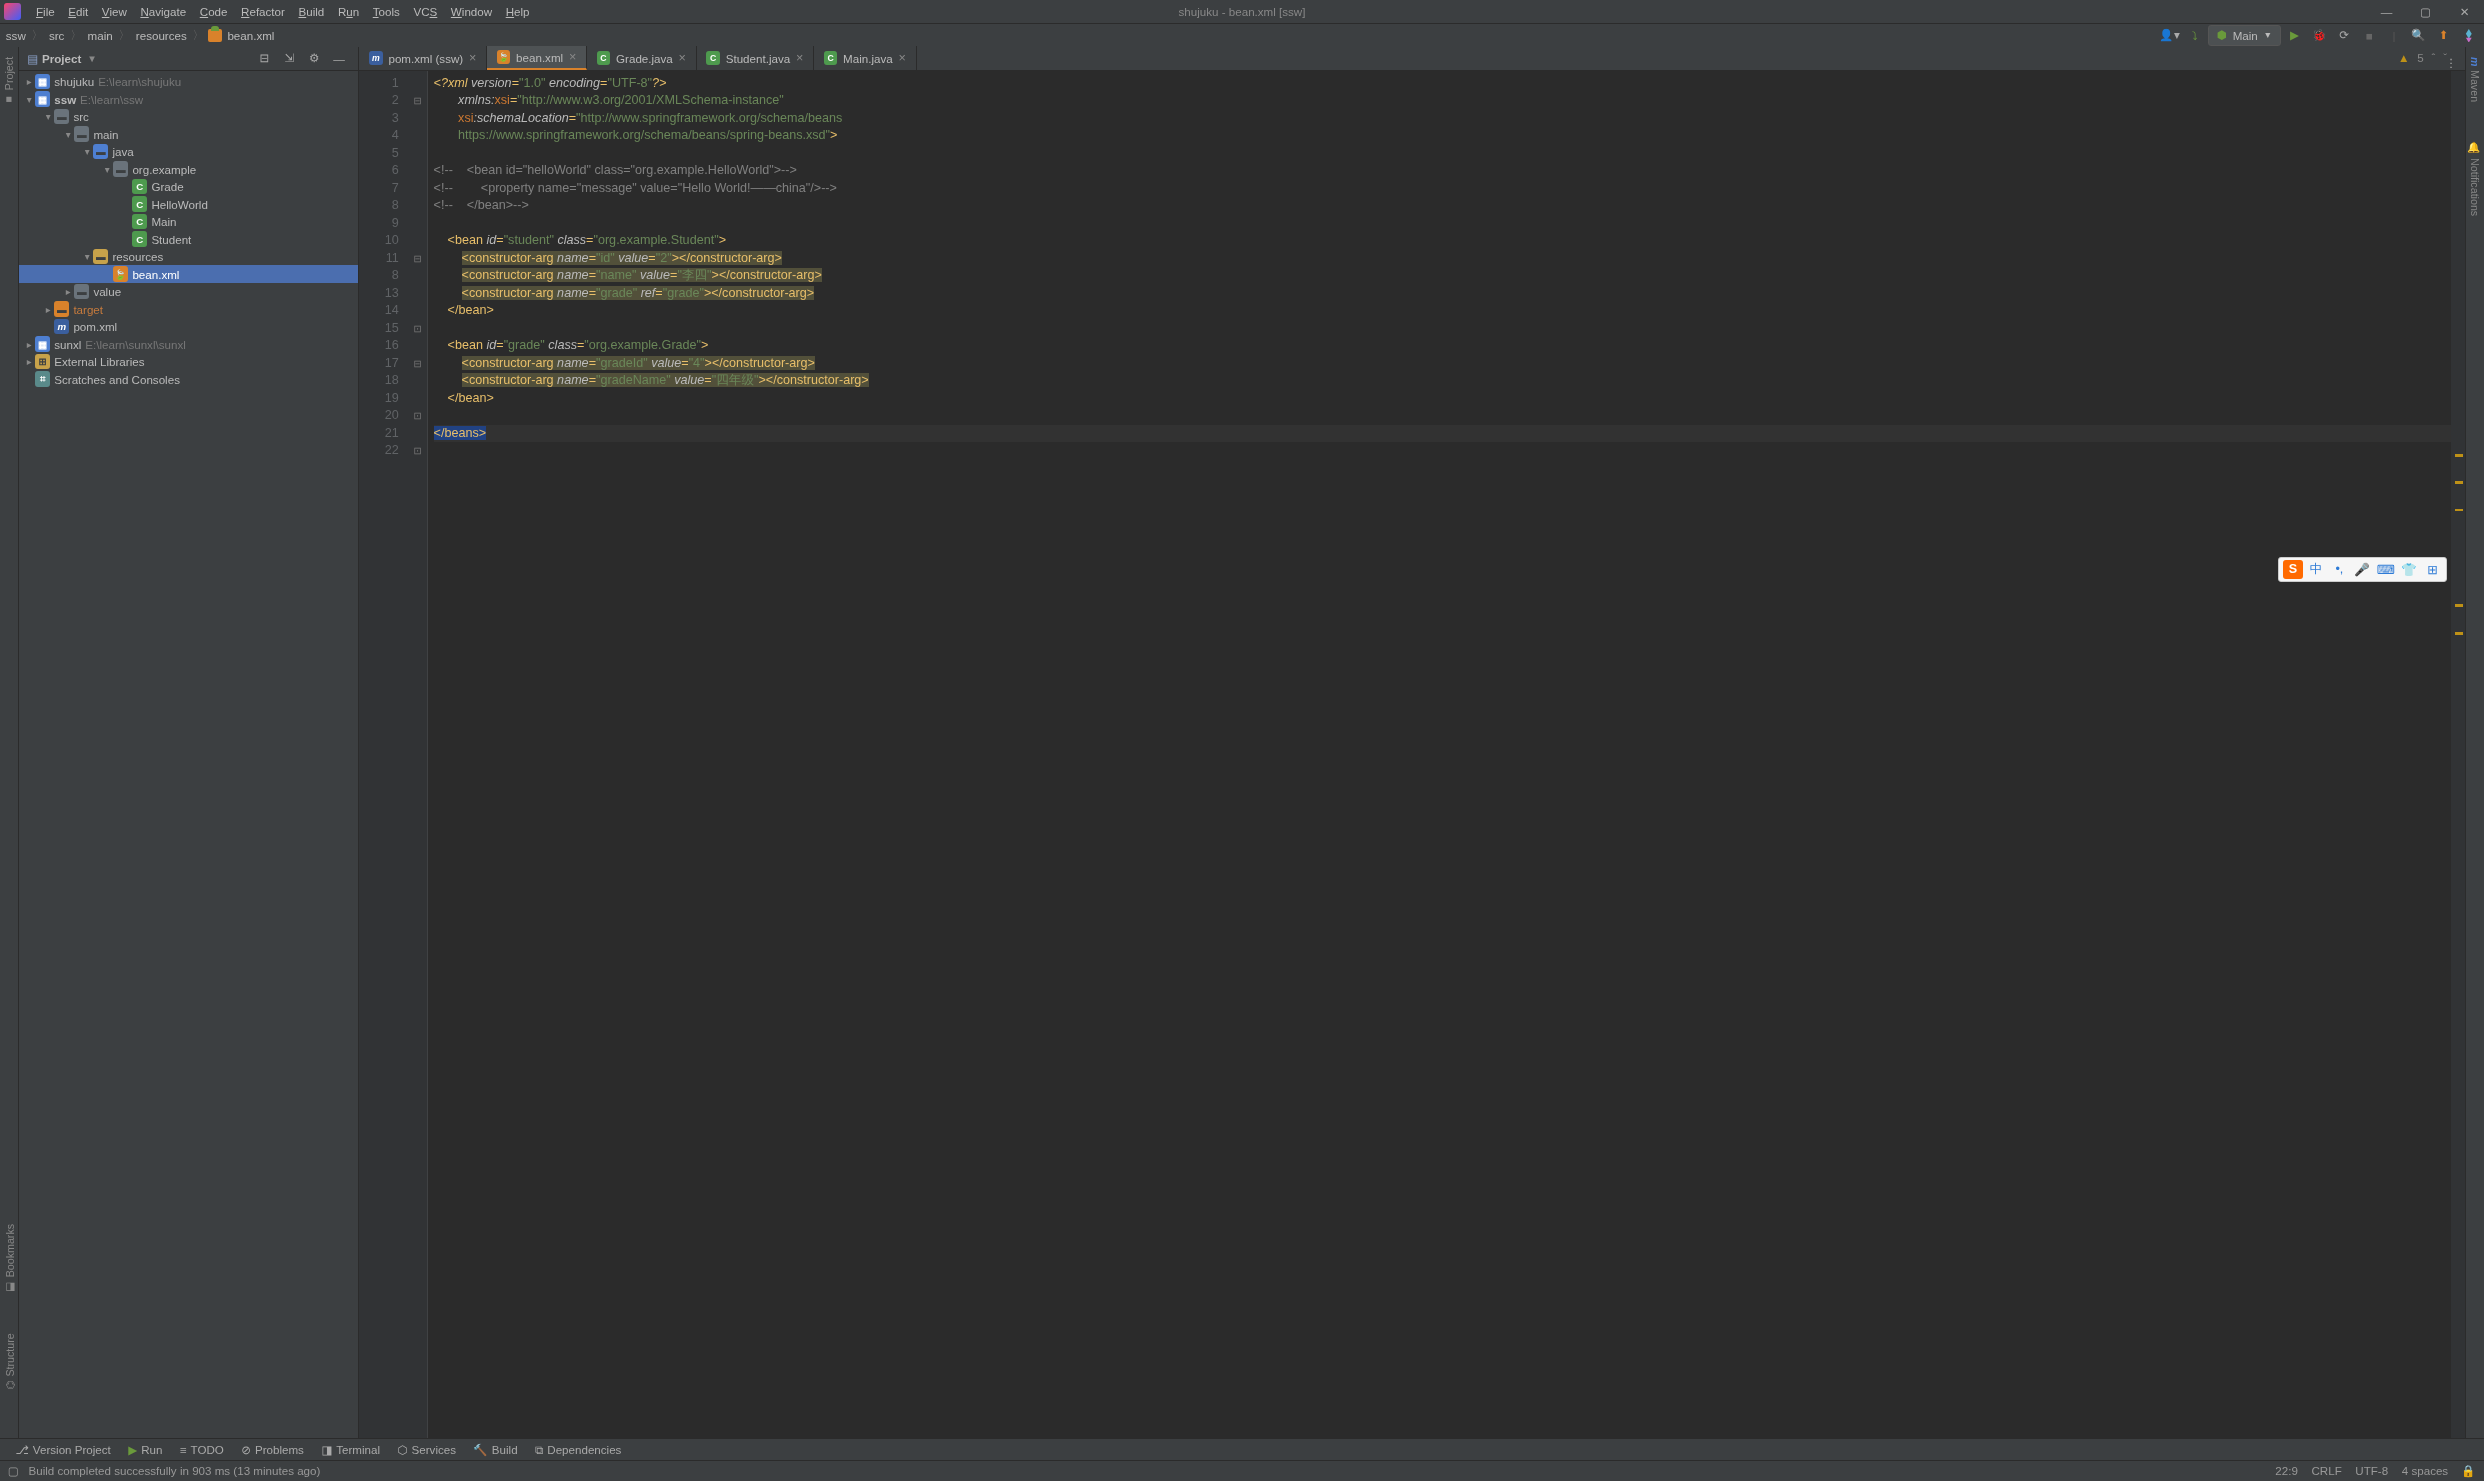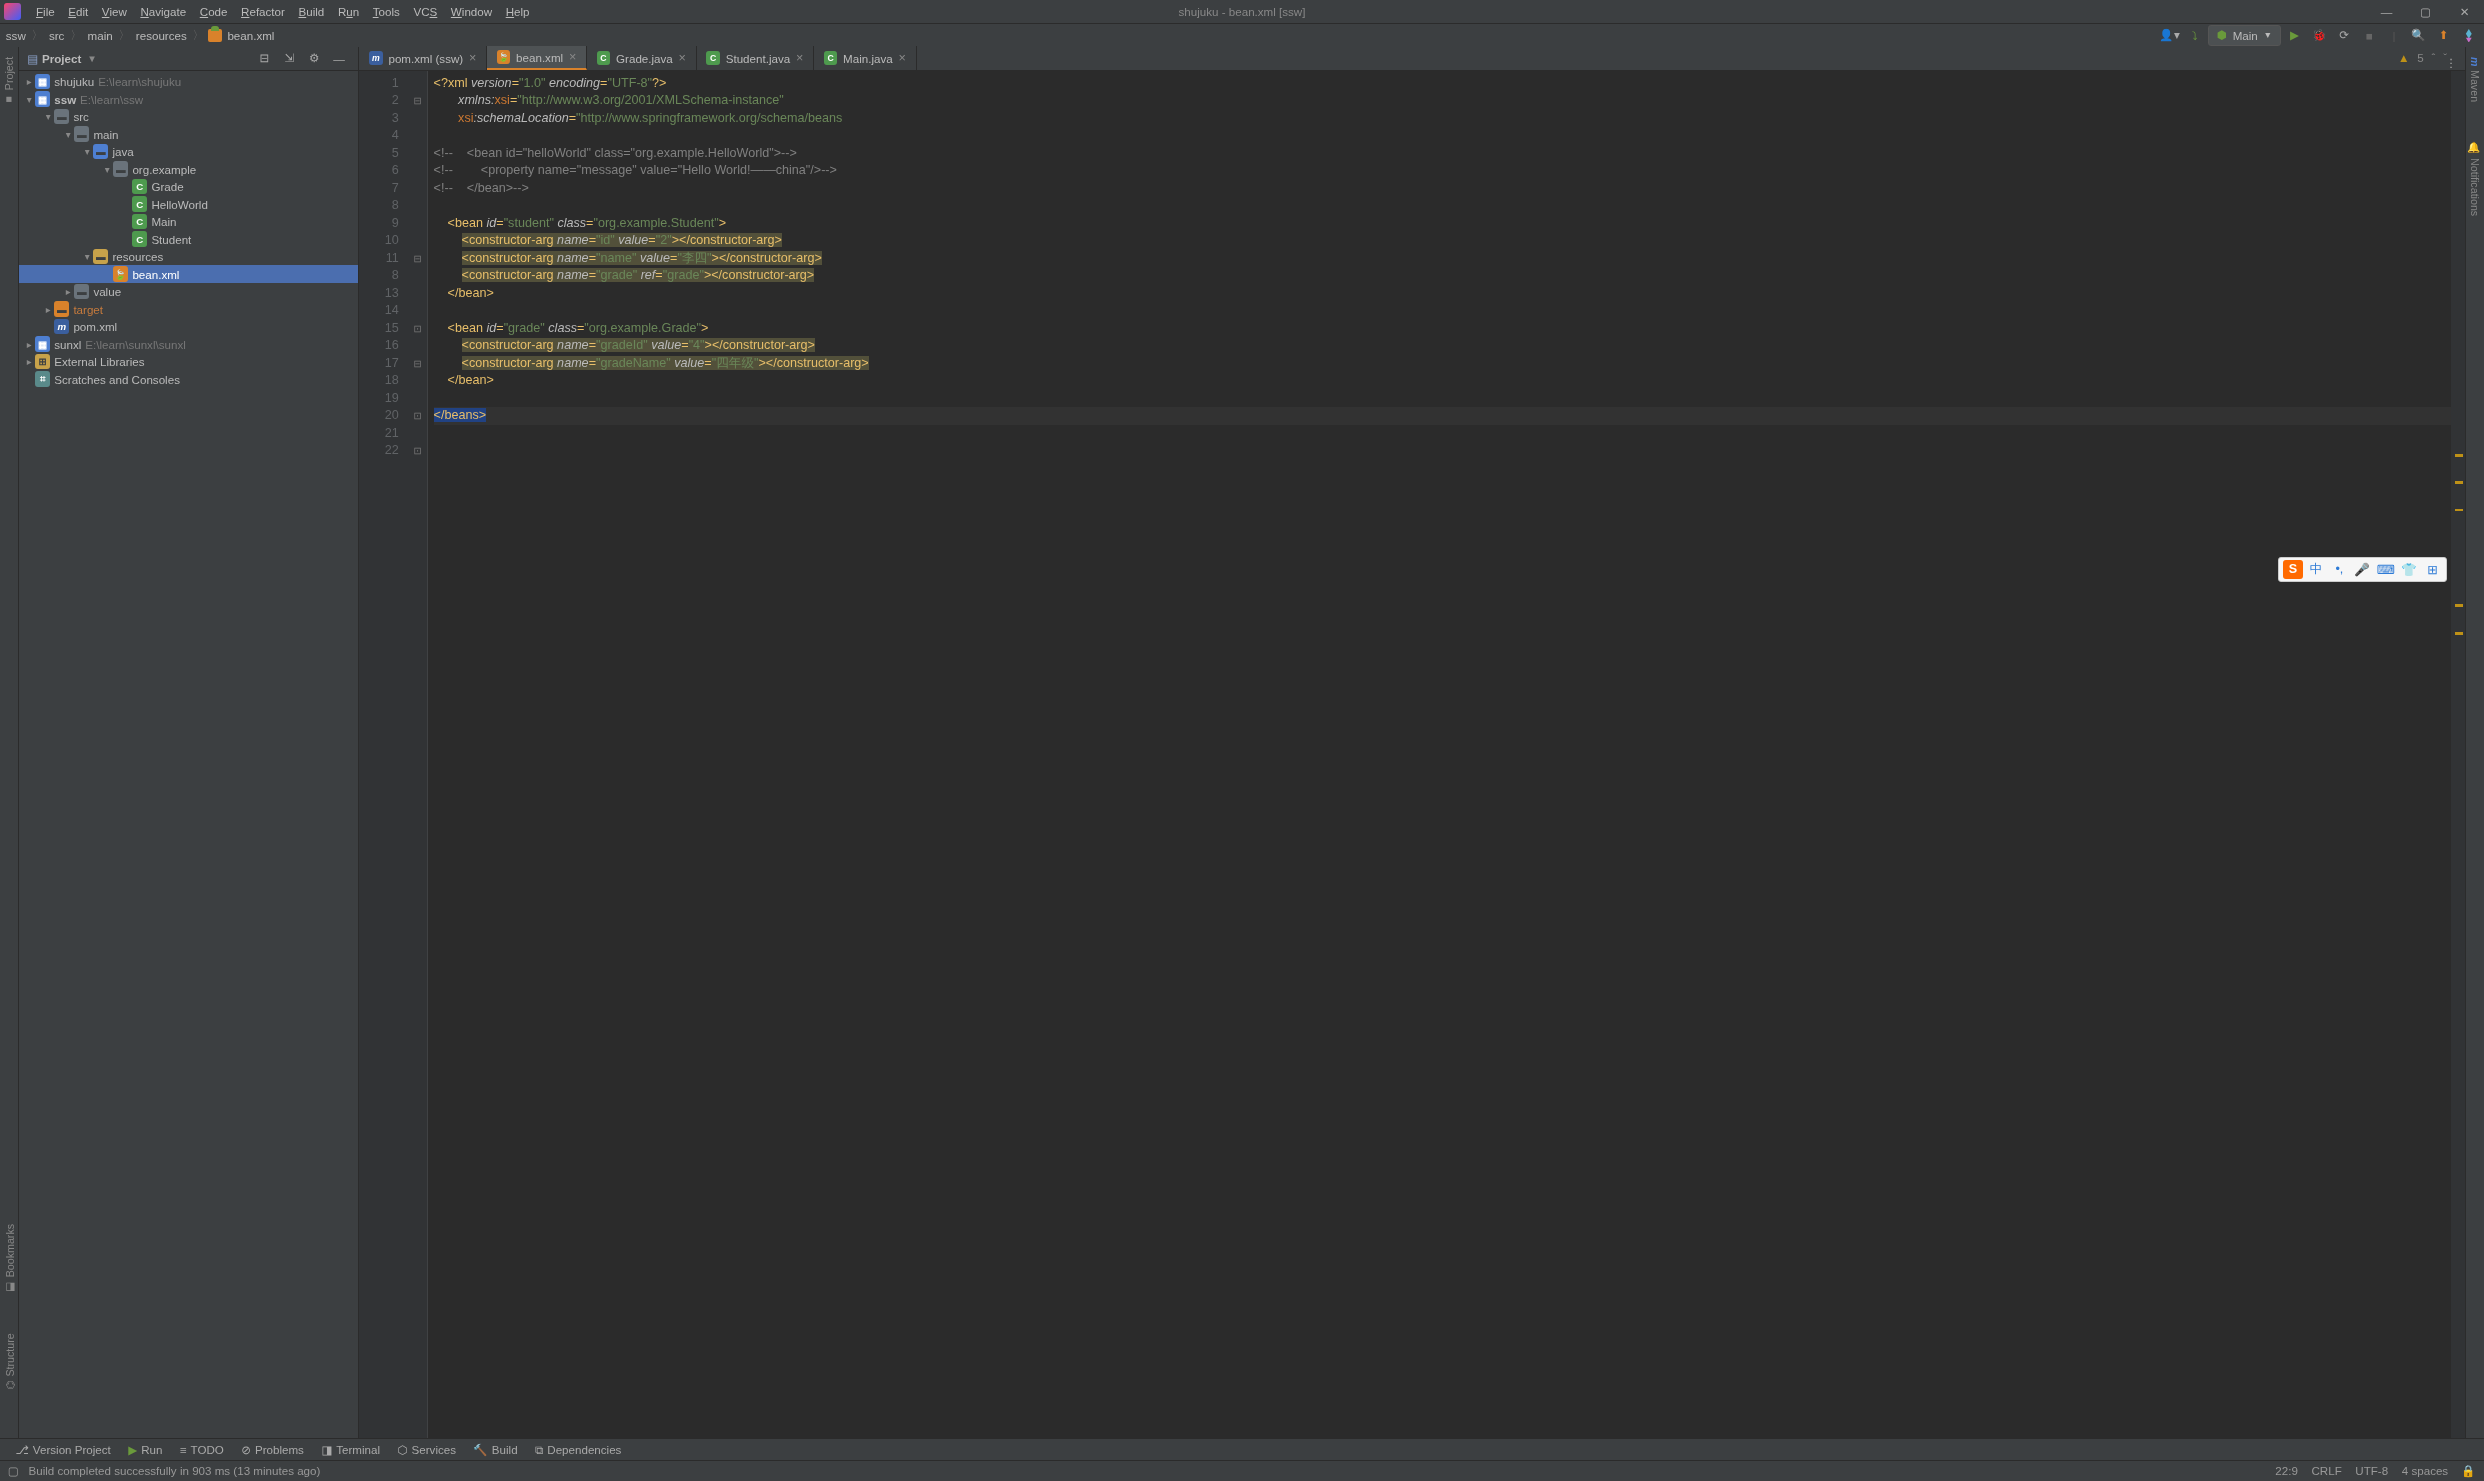--- a/index.html
+++ b/index.html
@@ -72,21 +72,21 @@
 .foldgutter div { height: 17.5px; text-align: center; color: #777; font-size: 9.7px; }
 .code { flex: 1; padding: 3.9px 0 3.9px 5.8px; position: relative; }
 .code .line { height: 17.5px; white-space: pre; }
 .code .caret-line { background: #323232; }
 .hl-sel { background: #214283; }
 .hl-warn { background: #52503a; }
 .tag { color: #e8bf6a; }
 .attr { color: #bababa; font-style: italic; }
 .str { color: #6a8759; }
 .cmt { color: #808080; }
-.pi { color: #e8bf6a; }
+.pi { color: #e8bf6a; font-style: italic; }
 .ns { color: #cc7832; }
 .editor-overview { width: 13.6px; background: #313335; position: relative; }
 .editor-overview .mark { position: absolute; right: 1.9px; width: 7.8px; height: 2.9px; background: #be9117; }
 .editor-status { position: absolute; top: 3.9px; right: 17.5px; display: flex; align-items: center; gap: 7.8px; color: #888; }
 
 
 .code-crumb { height: 19.4px; background: #313335; border-top: 1px solid #2b2b2b; display: flex; align-items: center; padding-left: 54px; color: #888; }
 
 
 .toolbar-bottom { height: 21.3px; background: #3c3f41; display: flex; align-items: center; gap: 1.9px; padding: 0 7.8px; border-top: 1px solid #2b2b2b; }
@@ -374,20 +374,21 @@
           <div></div>
           <div></div>
           <div>⊡</div>
           <div></div>
           <div>⊡</div>
       </div>
       <div class="code">
         <div class="line"><span class="pi">&lt;?xml</span><span class="attr"> version</span><span class="tag">=</span><span class="str">"1.0"</span><span class="attr"> encoding</span><span class="tag">=</span><span class="str">"UTF-8"</span><span class="pi">?&gt;</span></div>
         <div class="line"><span>       </span><span class="attr">xmlns:</span><span class="ns">xsi</span><span class="tag">=</span><span class="str">"http://www.w3.org/2001/XMLSchema-instance"</span></div>
         <div class="line"><span>       </span><span class="ns">xsi</span><span class="attr">:schemaLocation</span><span class="tag">=</span><span class="str">"http://www.springframework.org/schema/beans</span></div>
+        <div class="line"><span>       </span><span class="str">https://www.springframework.org/schema/beans/spring-beans.xsd"</span><span class="tag">&gt;</span></div>
         <div class="line"></div>
         <div class="line"><span class="cmt">&lt;!--    &lt;bean id="helloWorld" class="org.example.HelloWorld"&gt;--&gt;</span></div>
         <div class="line"><span class="cmt">&lt;!--        &lt;property name="message" value="Hello World!——china"/&gt;--&gt;</span></div>
         <div class="line"><span class="cmt">&lt;!--    &lt;/bean&gt;--&gt;</span></div>
         <div class="line"></div>
         <div class="line">    <span class="tag">&lt;bean</span><span class="attr"> id</span><span class="tag">=</span><span class="str">"student"</span><span class="attr"> class</span><span class="tag">=</span><span class="str">"org.example.Student"</span><span class="tag">&gt;</span></div>
         <div class="line">        <span class="hl-warn"><span class="tag">&lt;constructor-arg</span><span class="attr"> name</span><span class="tag">=</span><span class="str">"id"</span><span class="attr"> value</span><span class="tag">=</span><span class="str">"2"</span><span class="tag">&gt;&lt;/constructor-arg&gt;</span></span></div>
         <div class="line">        <span class="hl-warn"><span class="tag">&lt;constructor-arg</span><span class="attr"> name</span><span class="tag">=</span><span class="str">"name"</span><span class="attr"> value</span><span class="tag">=</span><span class="str">"李四"</span><span class="tag">&gt;&lt;/constructor-arg&gt;</span></span></div>
         <div class="line">        <span class="hl-warn"><span class="tag">&lt;constructor-arg</span><span class="attr"> name</span><span class="tag">=</span><span class="str">"grade"</span><span class="attr"> ref</span><span class="tag">=</span><span class="str">"grade"</span><span class="tag">&gt;&lt;/constructor-arg&gt;</span></span></div>
         <div class="line">    <span class="tag">&lt;/bean&gt;</span></div>

